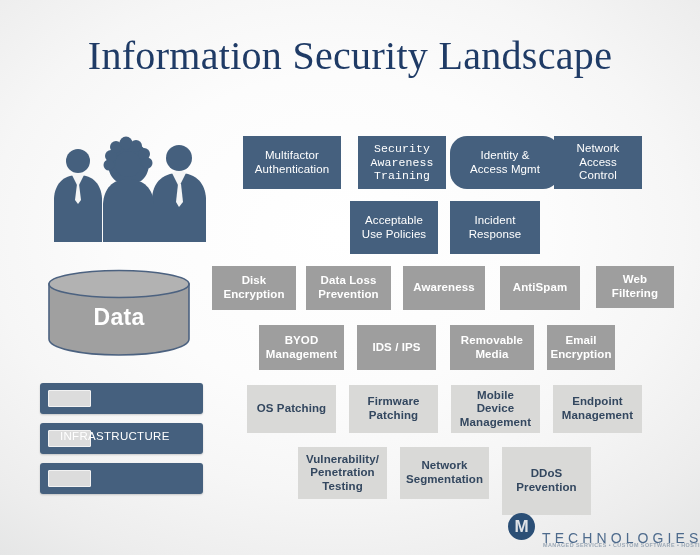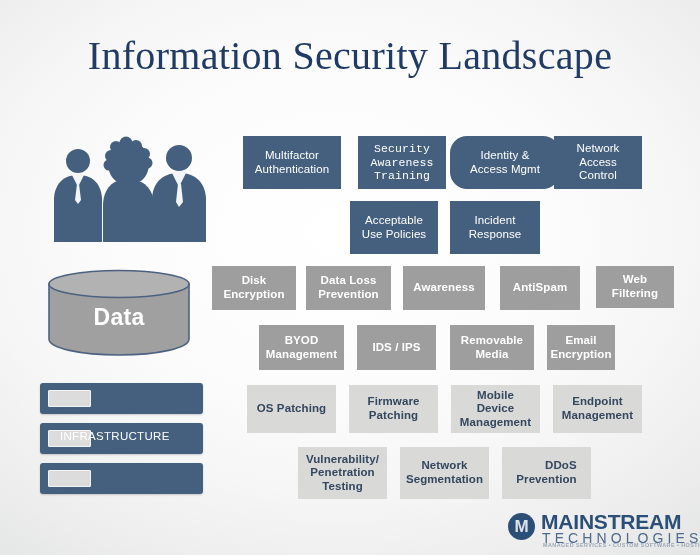--- a/index.html
+++ b/index.html
@@ -317,26 +317,25 @@
       <div class="box light" style="left: 451px; top: 385px; width: 89px; height: 48px;">Mobile
 Device
 Management</div>
       <div class="box light" style="left: 553px; top: 385px; width: 89px; height: 48px;">Endpoint
 Management</div>
       <div class="box light" style="left: 298px; top: 447px; width: 89px; height: 52px;">Vulnerability/
 Penetration
 Testing</div>
       <div class="box light" style="left: 400px; top: 447px; width: 89px; height: 52px;">Network
 Segmentation</div>
-      <div class="box light" style="left: 502px; top: 447px; width: 89px; height: 52px; text-align: right;">DDoS
+      <div class="box light" style="left: 502px; top: 447px; width: 89px; height: 68px;">DDoS
 Prevention</div>
     </div>
 
   <div id="logo">
     <div id="logo-mark">
       <span class="m">M</span>
     </div>
-    <div id="logo-word">MAINSTREAM</div>
     <div id="logo-sub">TECHNOLOGIES</div>
     <div id="logo-tag">MANAGED SERVICES • CUSTOM SOFTWARE • HOSTING</div>
   </div>
 
 </div>
 
 </body></html>

